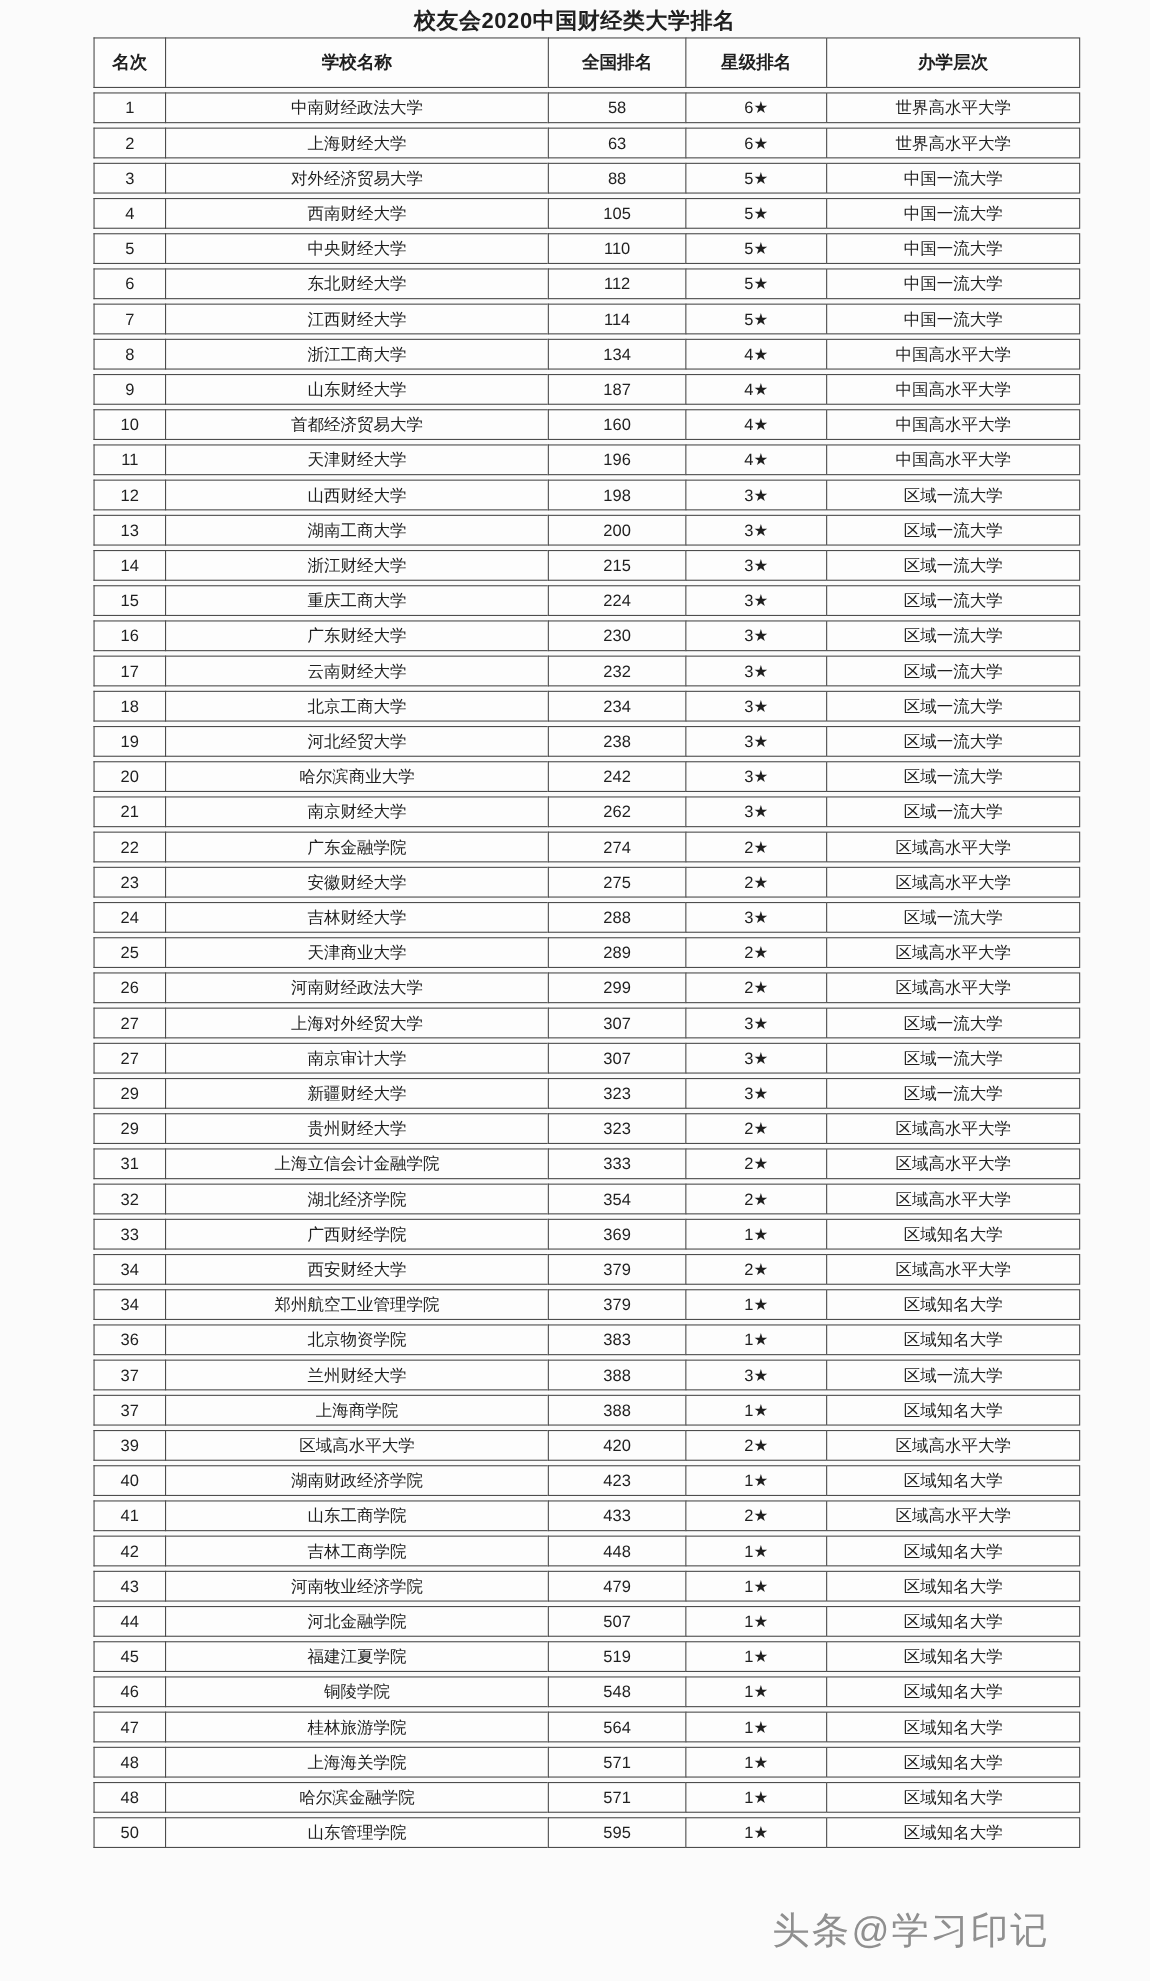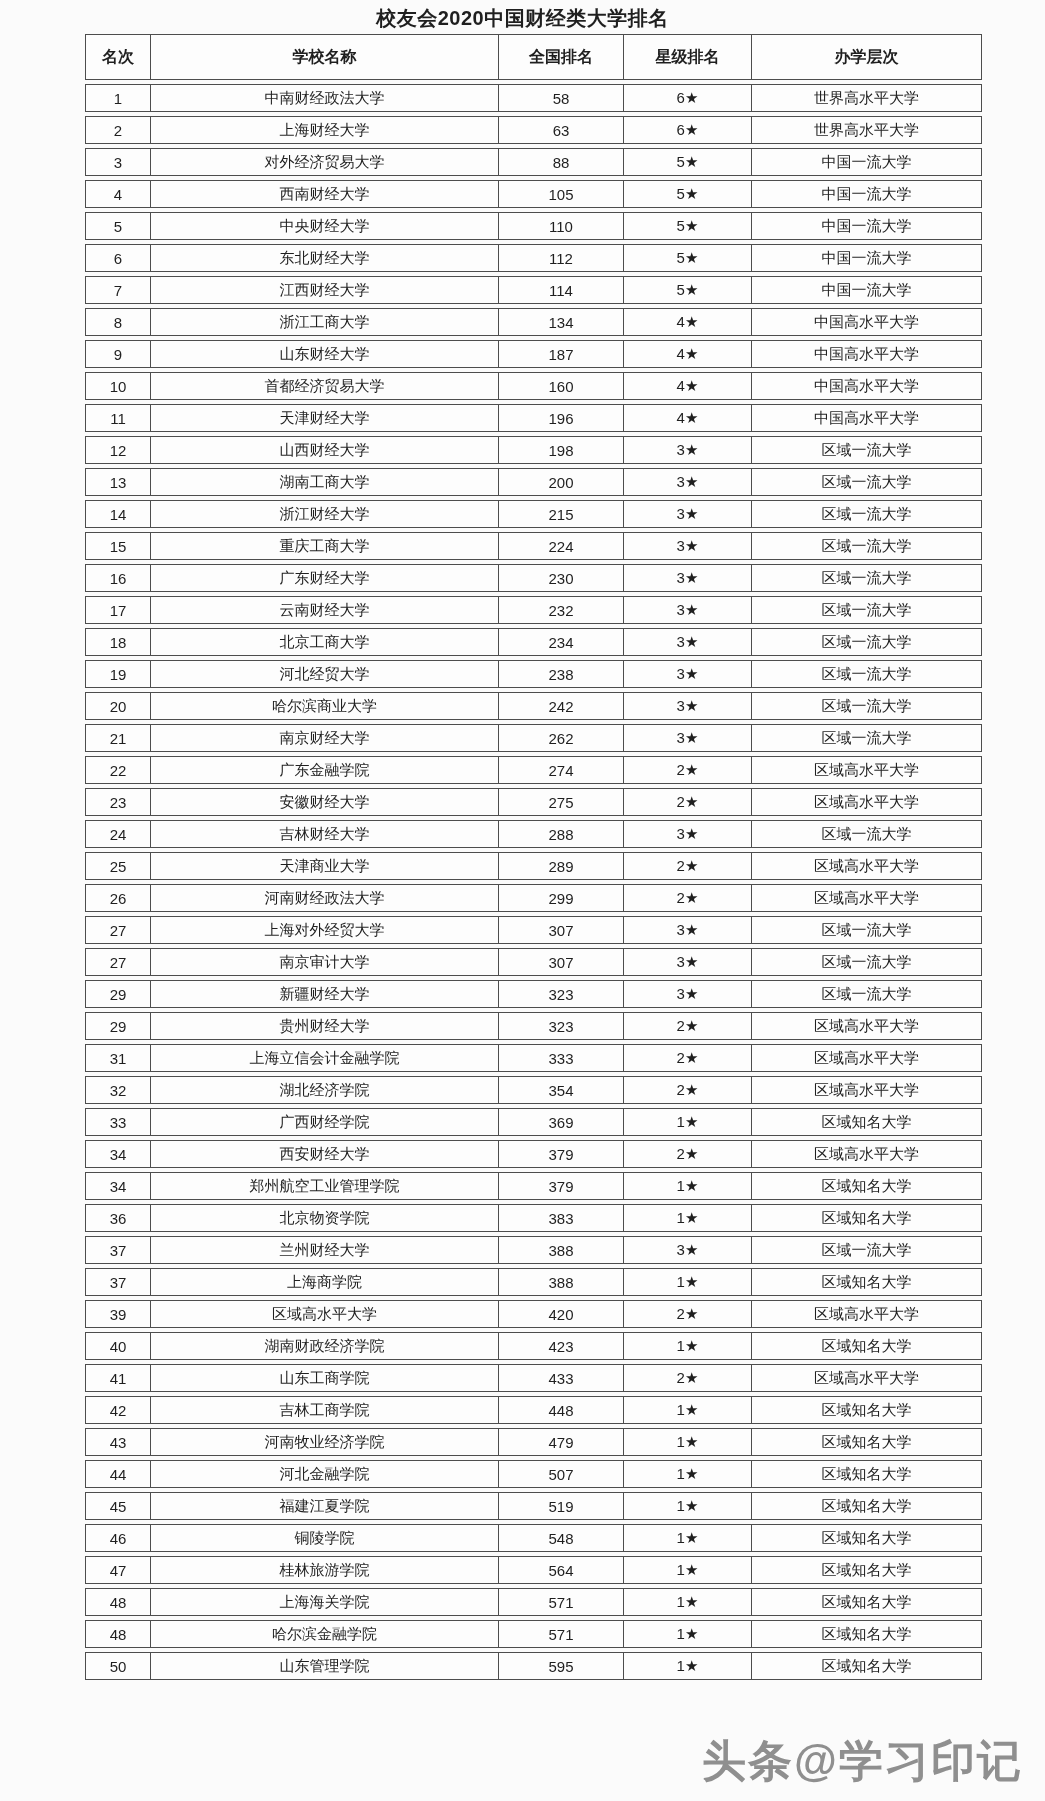--- a/index.html
+++ b/index.html
@@ -62,27 +62,26 @@
   }
   .ranking-table td {
     height: 28px;
     font-size: 15px;
     font-weight: 400;
   }
   .watermark {
     position: absolute;
     top: 1732px;
     left: 702px;
-    font-size: 44px;
+    font-size: 34px;
     letter-spacing: 2px;
     color: var(--watermark-color);
     opacity: 0.75;
     white-space: nowrap;
     pointer-events: none;
-    font-weight: bold;
   }
 </style>
 </head>
 <body>
 
 <div class="page-title">校友会2020中国财经类大学排名</div>
 
 <table class="ranking-table">
   <colgroup>
     <col style="width:65px">

